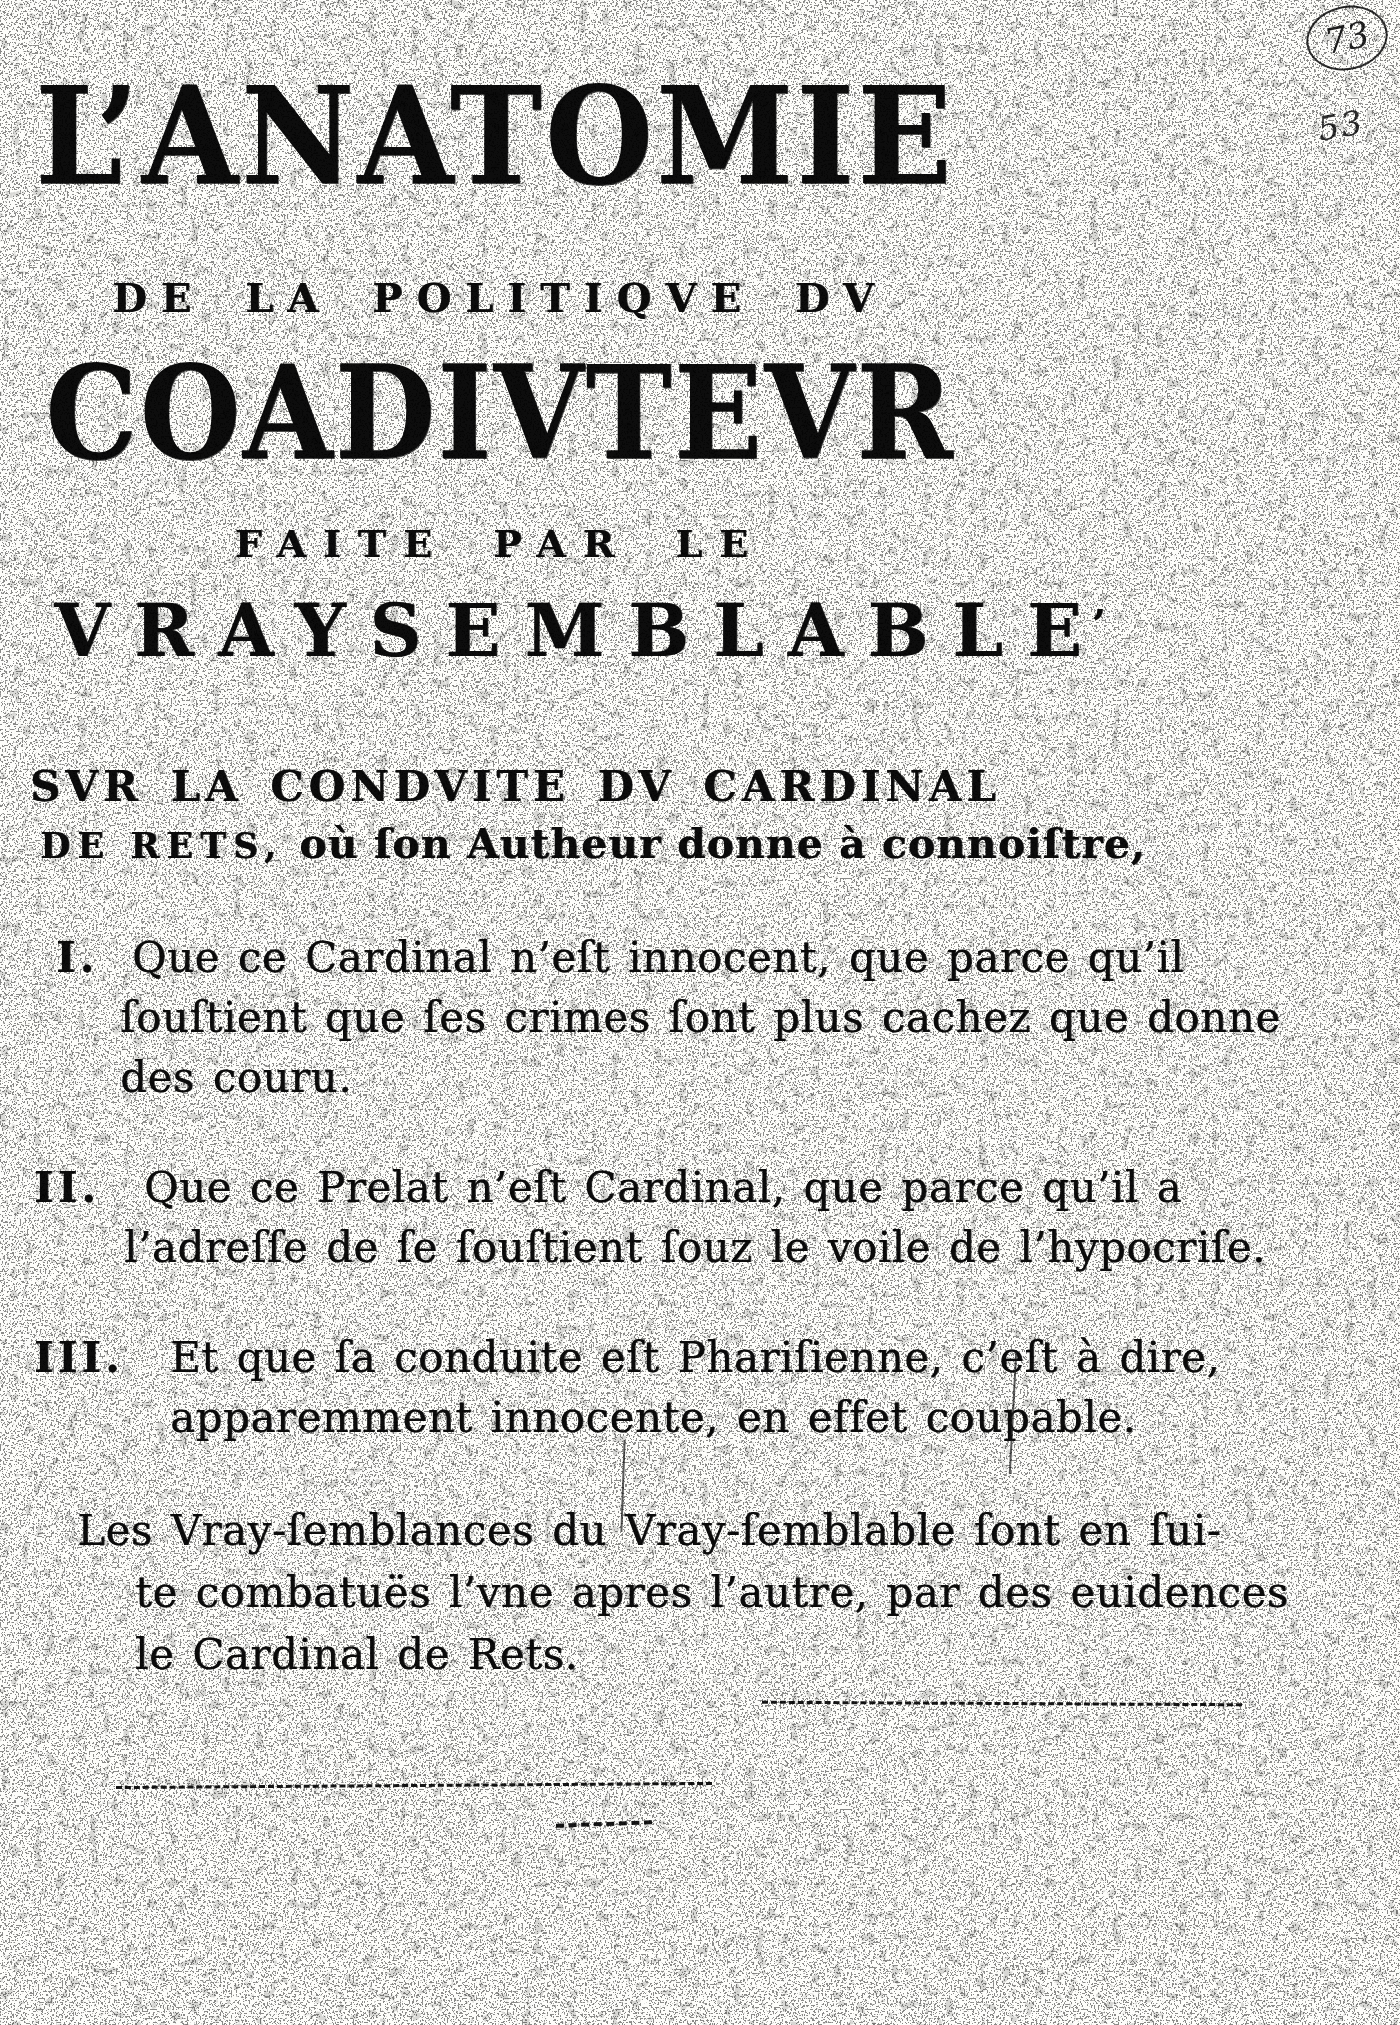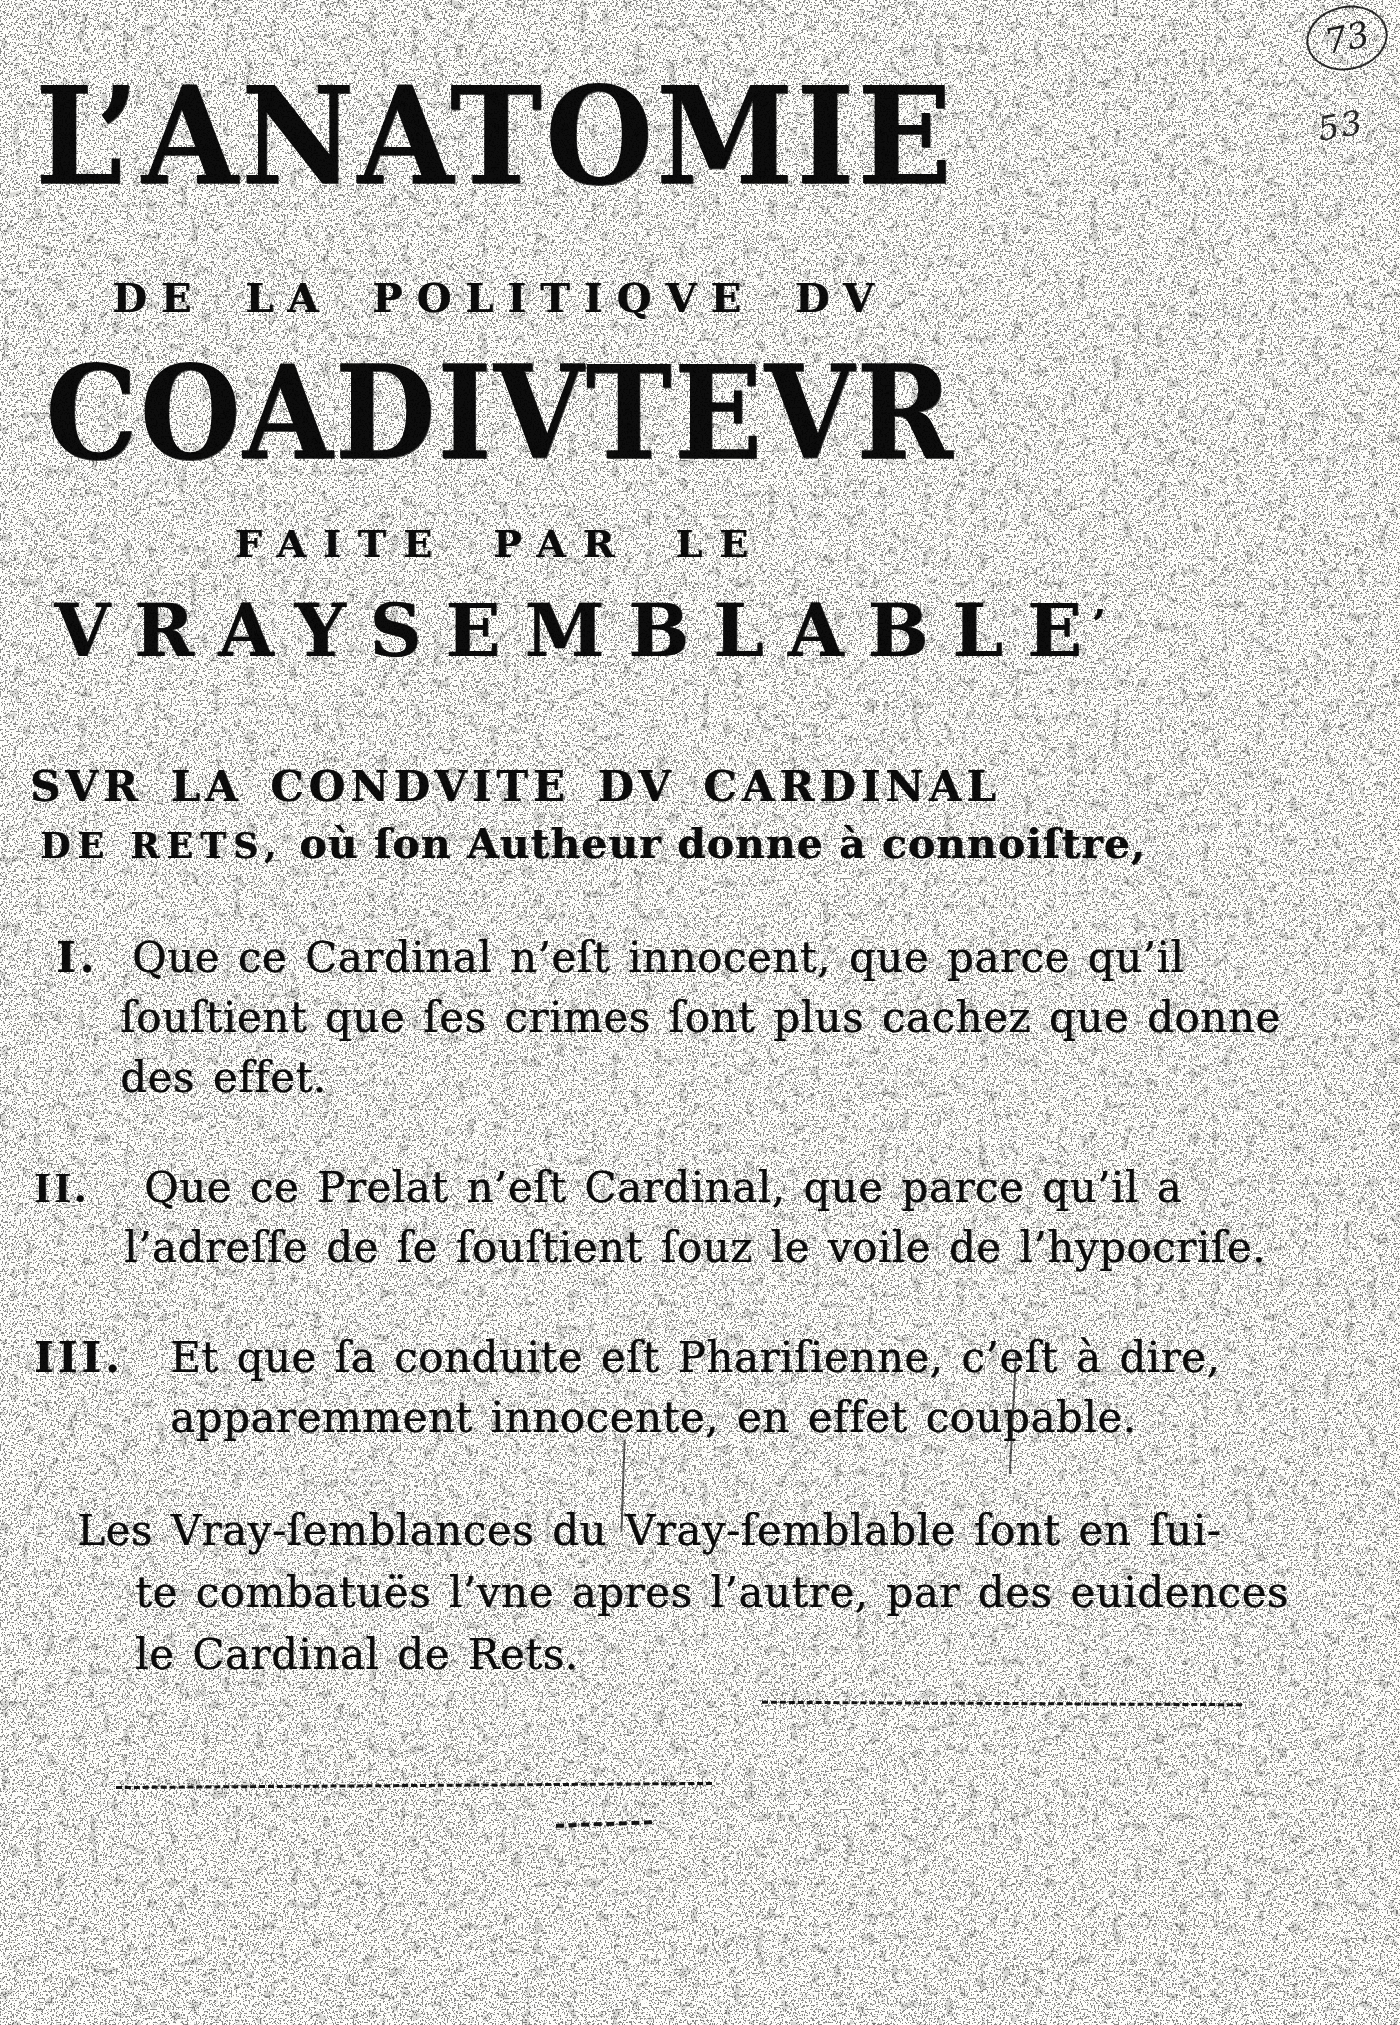--- a/index.html
+++ b/index.html
@@ -36,21 +36,21 @@
   .t7 .rest{letter-spacing:1px;}
 
   
   .body-text{font-size:42px;line-height:60px;letter-spacing:0.5px;word-spacing:4px;font-weight:400;}
   .item{width:1180px;}
   .numeral{position:absolute;top:0;font-weight:700;letter-spacing:4px;}
   .item-1{left:120px;top:928px;}
   .item-1 .numeral{left:-64px;}
   .item-1 .first{text-indent:12px;}
   .item-2{left:124px;top:1158px;}
-  .item-2 .numeral{left:-90px;font-family:Liberation Serif, serif;}
+  .item-2 .numeral{left:-90px;}
   .item-2 .first{text-indent:20px;}
   .item-3{left:170px;top:1328px;}
   .item-3 .numeral{left:-136px;}
   .closing{left:135px;top:1500px;width:1140px;line-height:62px;}
   .closing .outdent{margin-left:-58px;}
 
   
   .folio-circle{
     left:1306px;top:6px;width:78px;height:60px;
     border:2.5px solid #2e2e2e;border-radius:50%;
@@ -85,21 +85,21 @@
   <div class="abs ctr t3 ink nowrap">COADIVTEVR</div>
   <div class="abs ctr t4 ink nowrap">FAITE PAR LE</div>
   <div class="abs ctr t5 ink nowrap"><span>VRAYSEMBLABLE</span><span class="mark">’</span></div>
   <div class="abs ctr t6 ink nowrap">SVR LA CONDVITE DV CARDINAL</div>
   <div class="abs ctr t7 ink nowrap"><span class="lead">DE RETS,</span><span class="rest">où ſon Autheur donne à connoiſtre,</span></div>
 
   <div class="abs item item-1 body-text ink">
     <span class="numeral">I.</span>
     <div class="first nowrap">Que ce Cardinal n’eſt innocent, que parce qu’il</div>
     <div class="nowrap">ſouſtient que ſes crimes ſont plus cachez que donne</div>
-    <div class="nowrap">des effet.</div>
+    <div class="nowrap">des couru.</div>
   </div>
 
   <div class="abs item item-2 body-text ink">
     <span class="numeral">II.</span>
     <div class="first nowrap">Que ce Prelat n’eſt Cardinal, que parce qu’il a</div>
     <div class="nowrap">l’adreſſe de ſe ſouſtient ſouz le voile de l’hypocriſe.</div>
   </div>
 
   <div class="abs item item-3 body-text ink">
     <span class="numeral">III.</span>

